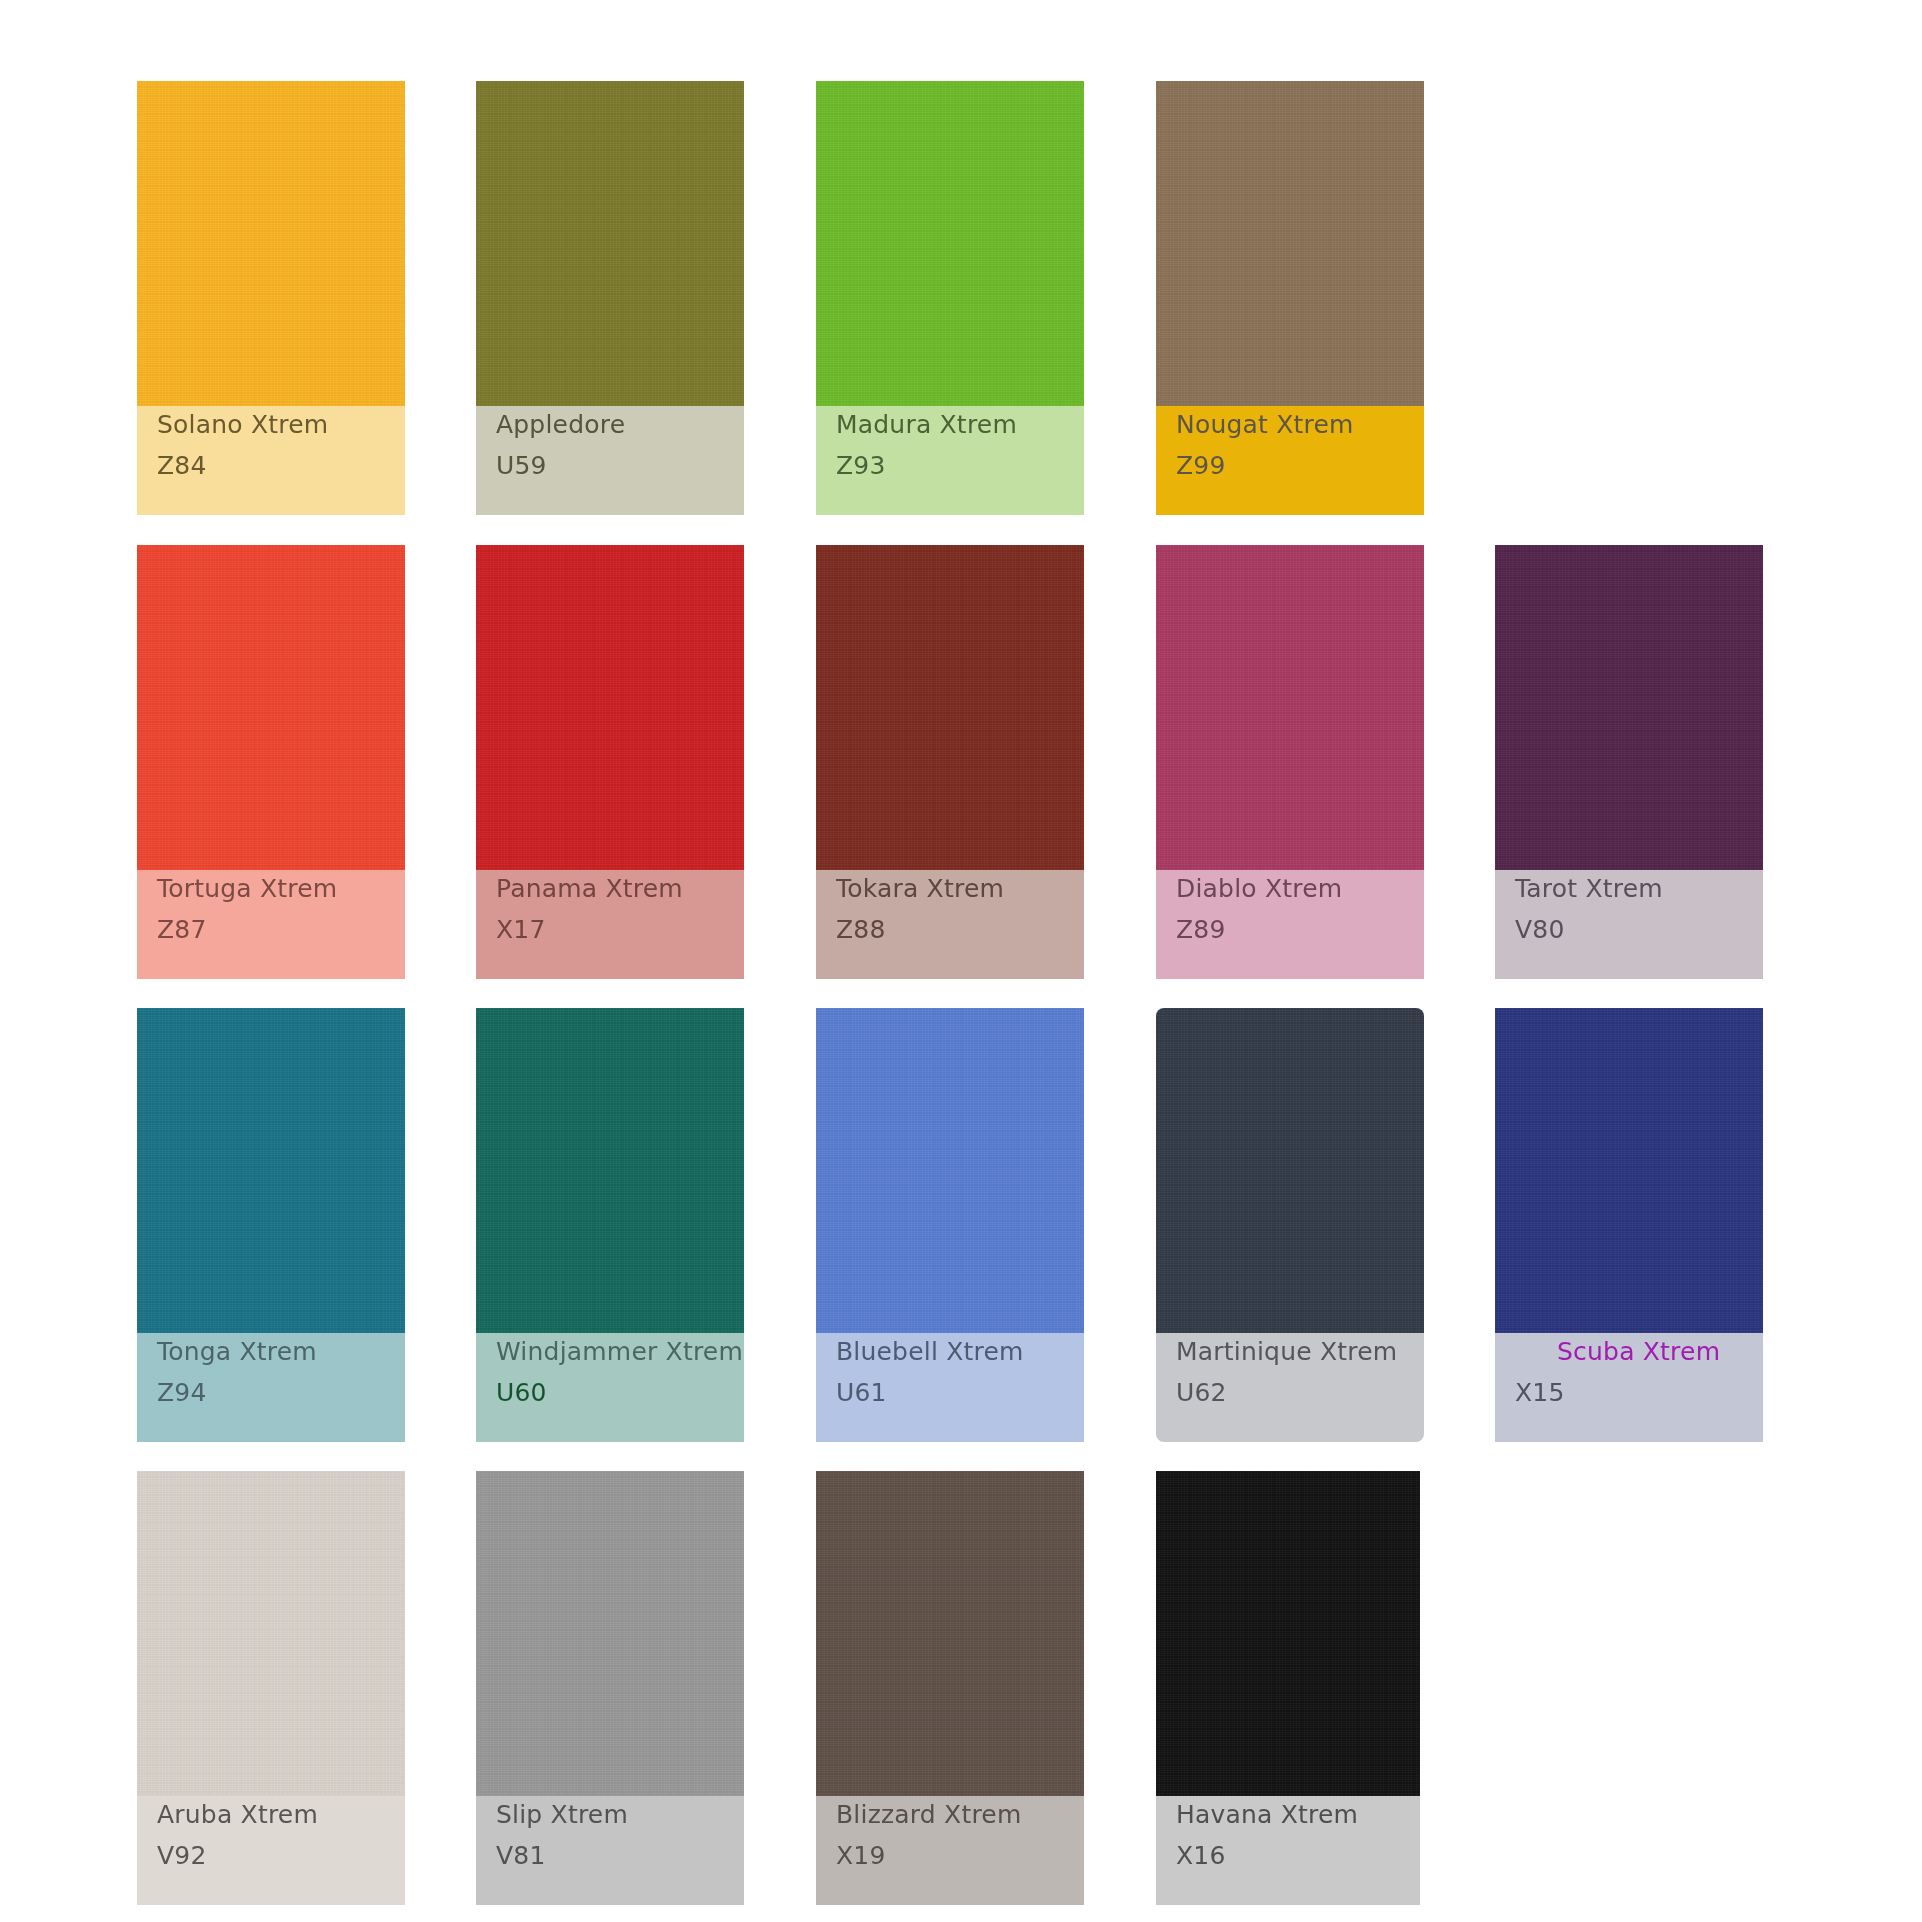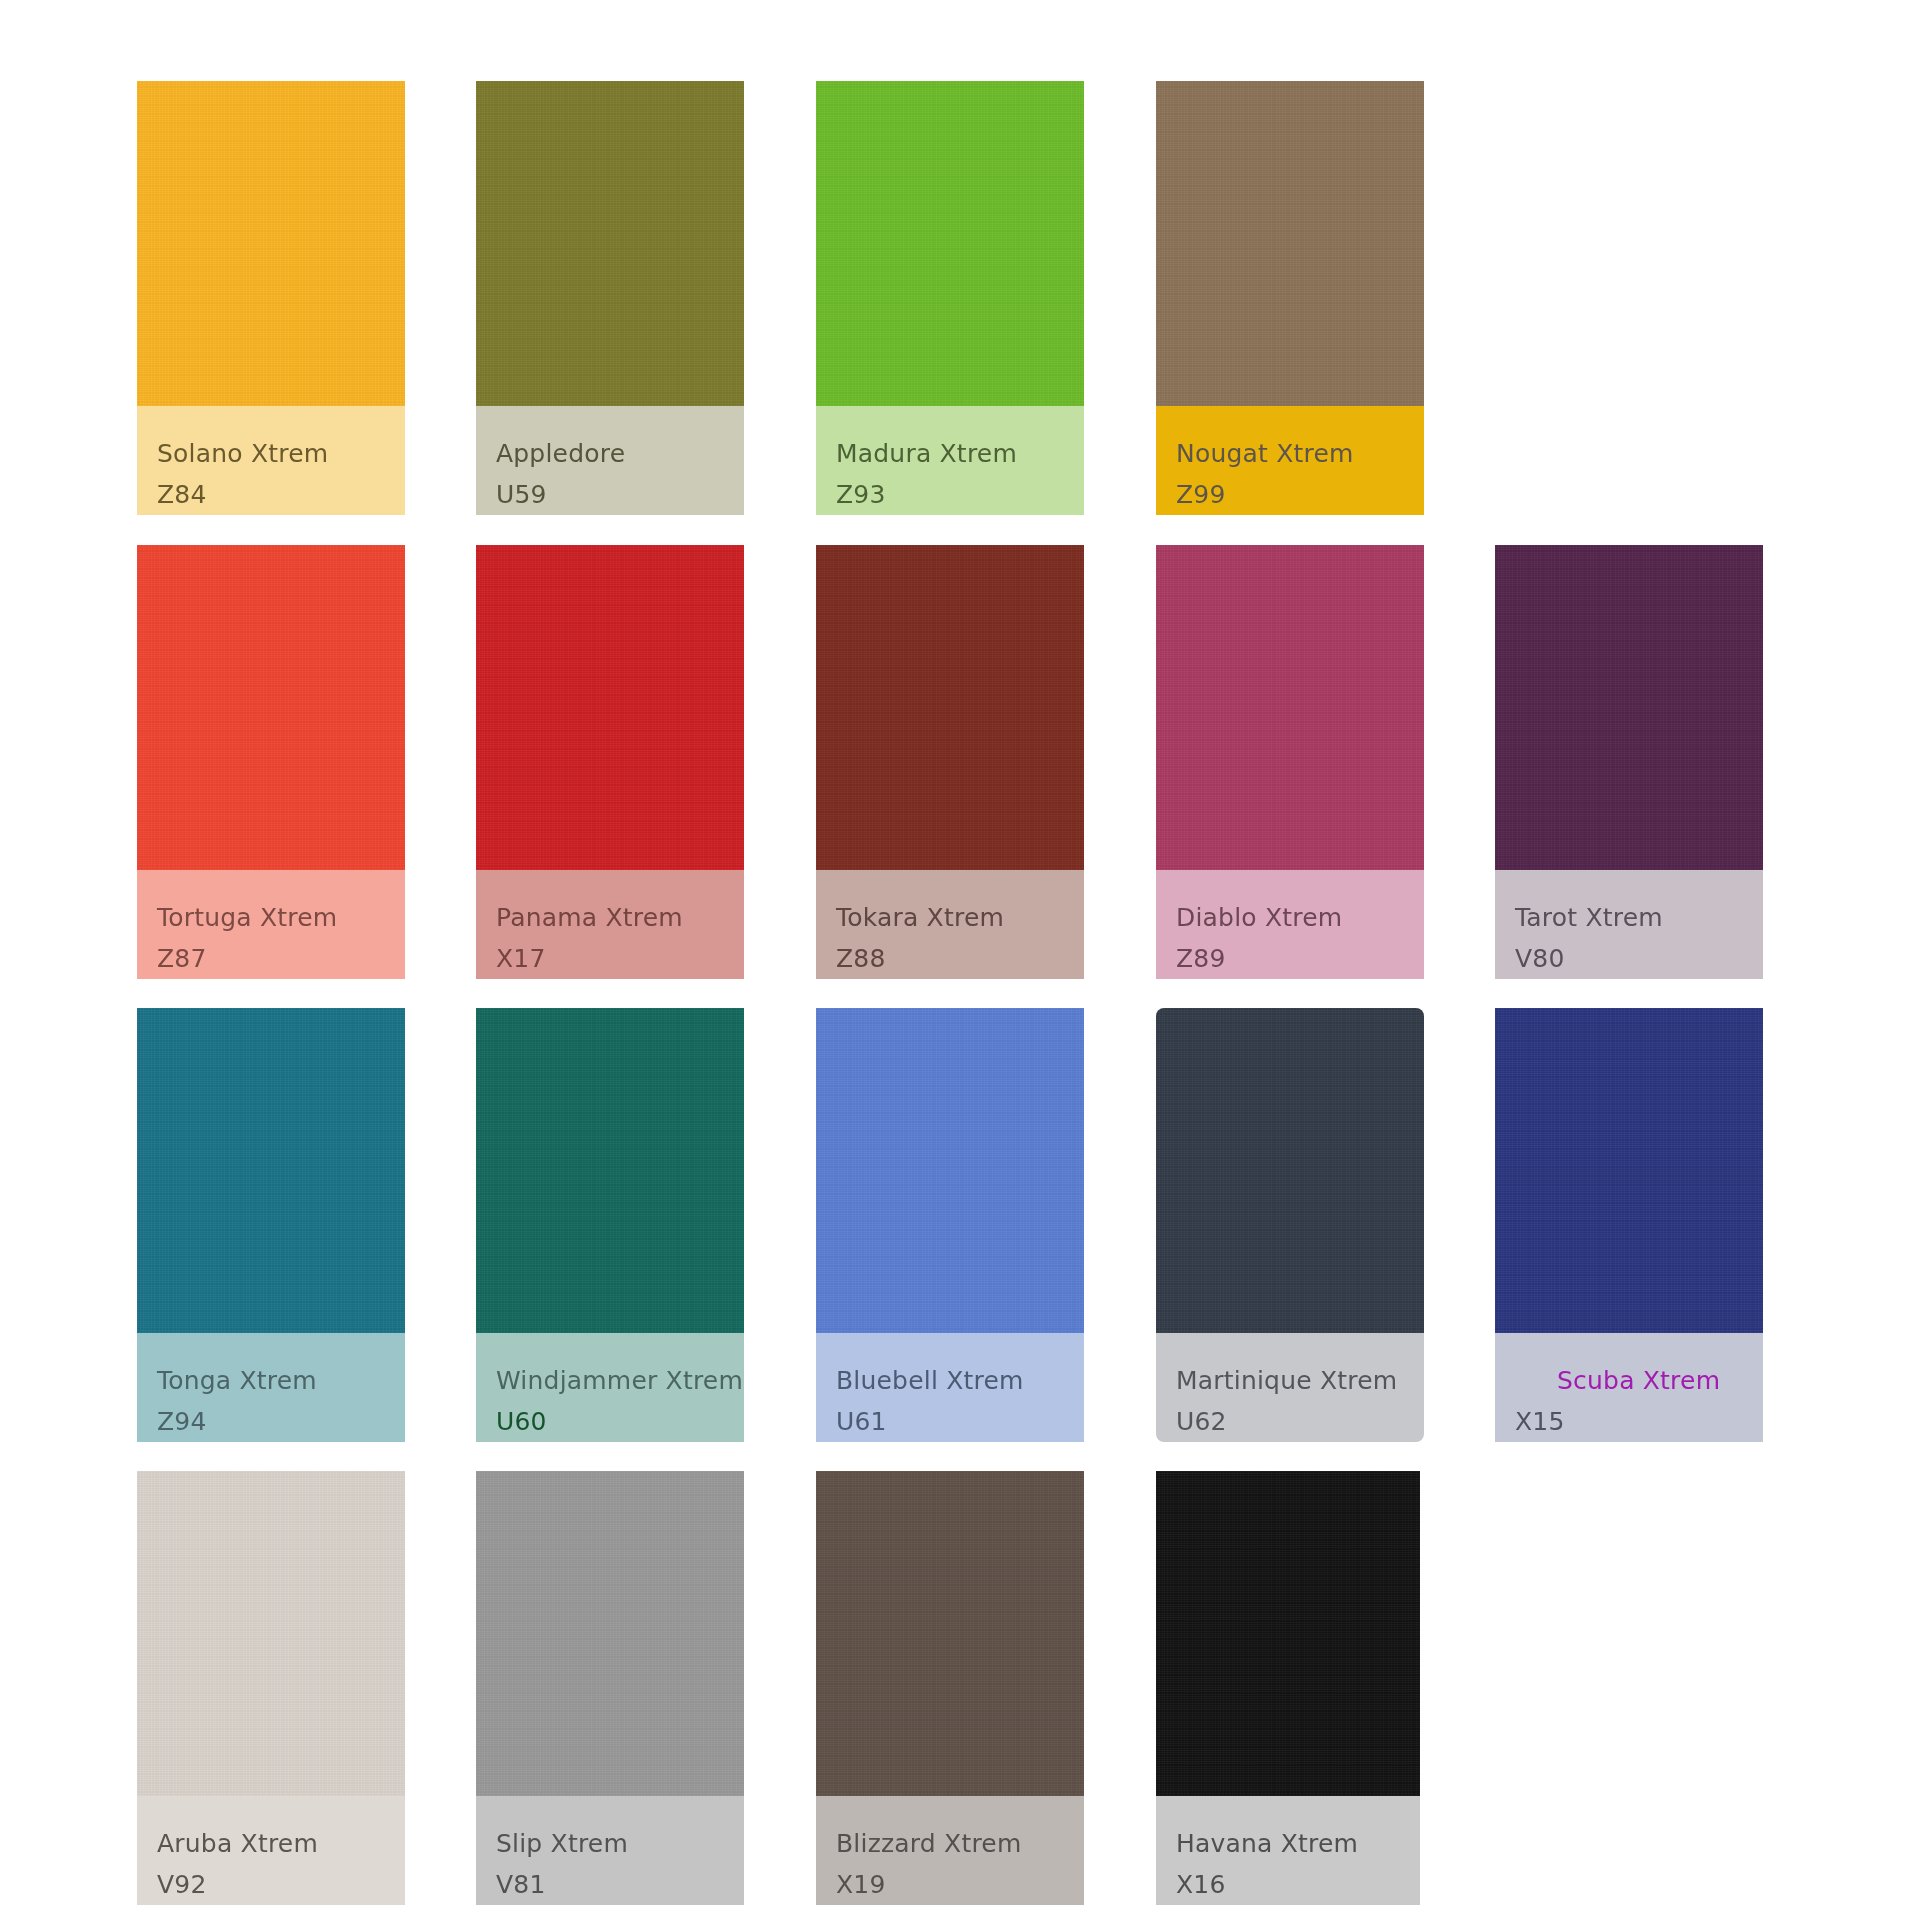--- a/index.html
+++ b/index.html
@@ -58,21 +58,21 @@
     opacity: 0.33;
     background-image:
       repeating-linear-gradient(0deg,   rgba(255,255,255,0.10) 0px, rgba(255,255,255,0.10) 0.9px, rgba(0,0,0,0.055) 0.9px, rgba(0,0,0,0.055) 1.8px),
       repeating-linear-gradient(90deg,  rgba(255,255,255,0.07) 0px, rgba(255,255,255,0.07) 0.9px, rgba(0,0,0,0.045) 0.9px, rgba(0,0,0,0.045) 2.8px);
   }
 
   .swatch-label {
     flex: 1 1 auto;
     width: 100%;
     box-sizing: border-box;
-    padding: 29px 0 0 20px;
+    padding: 0 0 0 20px;
     position: relative;
   }
 
   .swatch-name,
   .swatch-code {
     display: block;
     font-size: 25px;
     line-height: 37px;
     letter-spacing: 0.2px;
     color: #4a4a4a;

